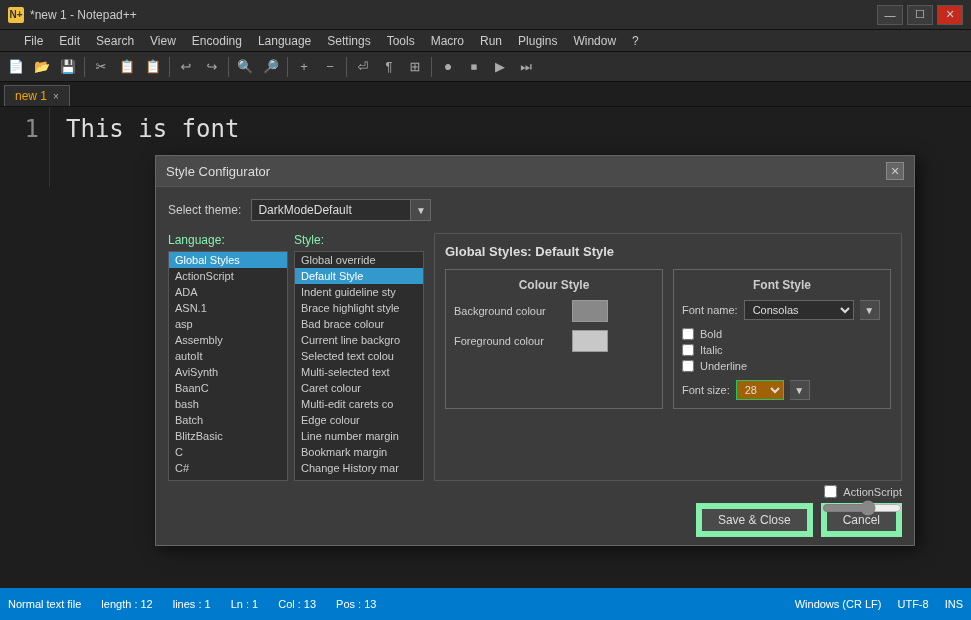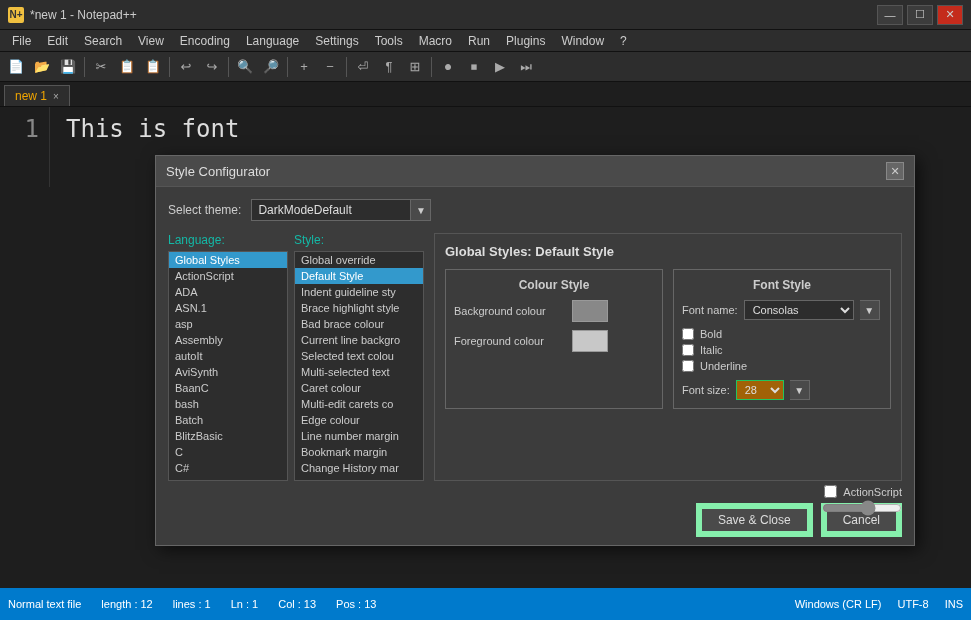--- a/index.html
+++ b/index.html
@@ -50,21 +50,21 @@
       cursor: pointer;
     }
     .title-ctrl.close { background: #c42b1c; }
 
     
     .menu-bar {
       background: #2d2d2d;
       height: 22px;
       display: flex;
       align-items: center;
-      padding: 0 4px;
+      padding: 0 16px;
       border-bottom: 1px solid #111;
     }
     .menu-item {
       padding: 2px 8px;
       color: #ccc;
       font-size: 12px;
       cursor: pointer;
     }
 
     
@@ -223,21 +223,21 @@
     .lists-panel {
       display: flex;
       gap: 6px;
     }
 
     .list-section {
       display: flex;
       flex-direction: column;
     }
     .list-header {
-      color: #14b8a6;
+      color: #86efac;
       font-size: 12px;
       margin-bottom: 4px;
     }
     .list-box {
       background: #2d2d2d;
       border: 1px solid #555;
       width: 120px;
       height: 230px;
       overflow-y: auto;
       font-size: 11px;

